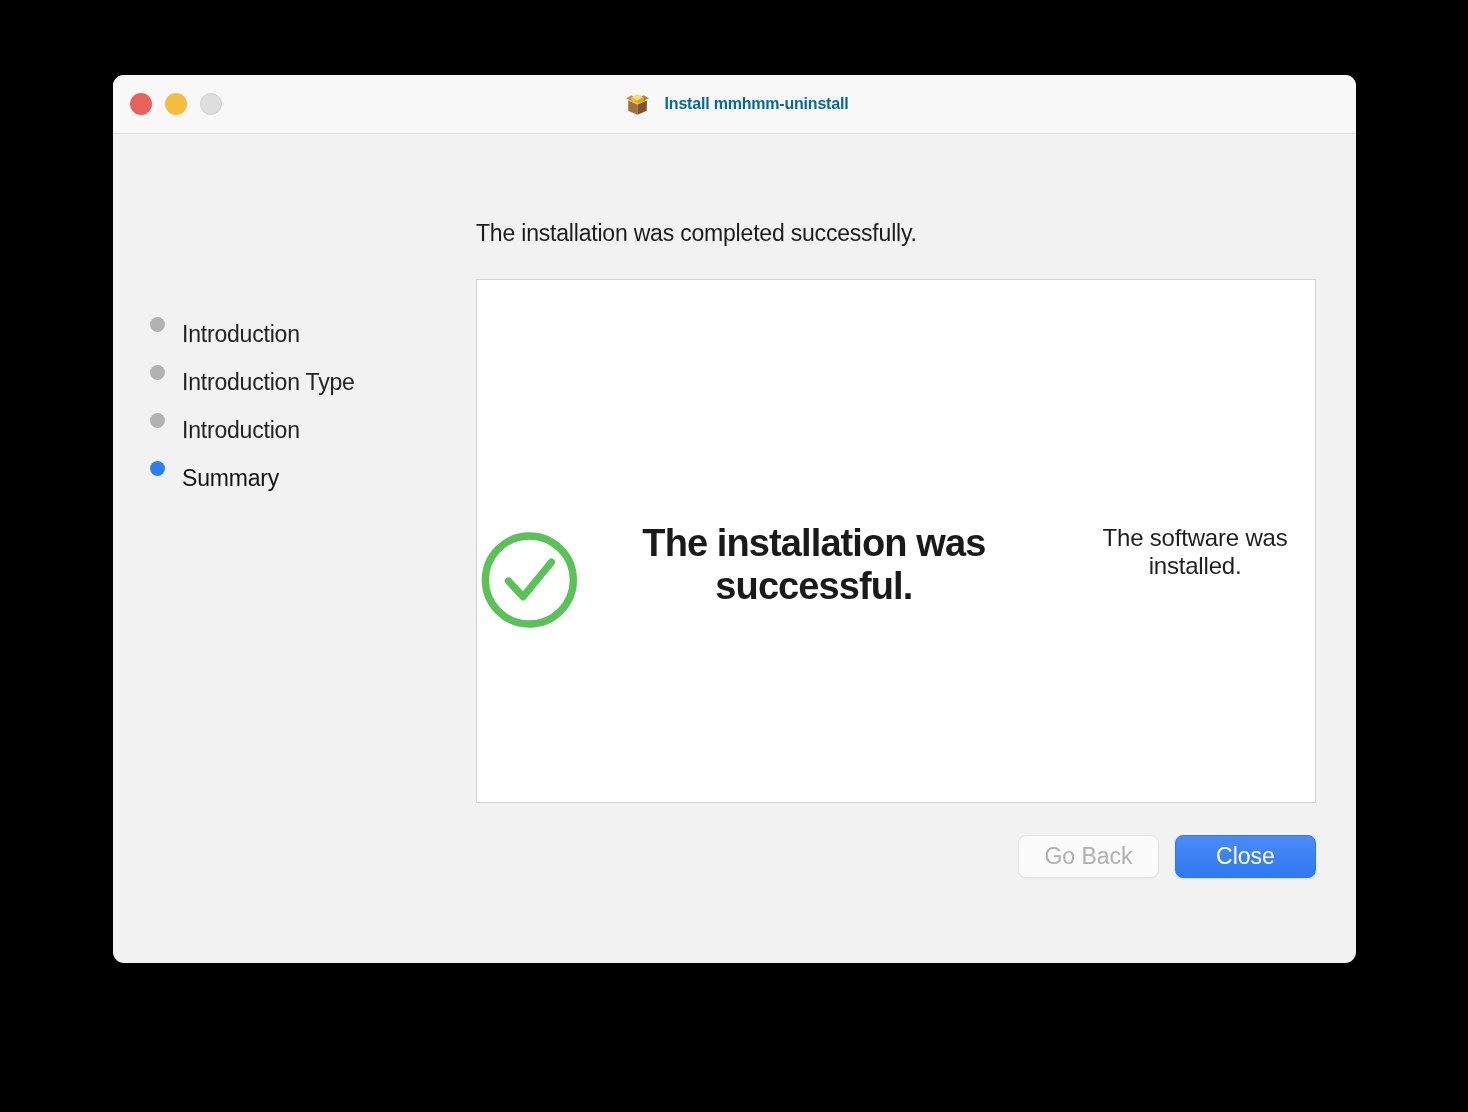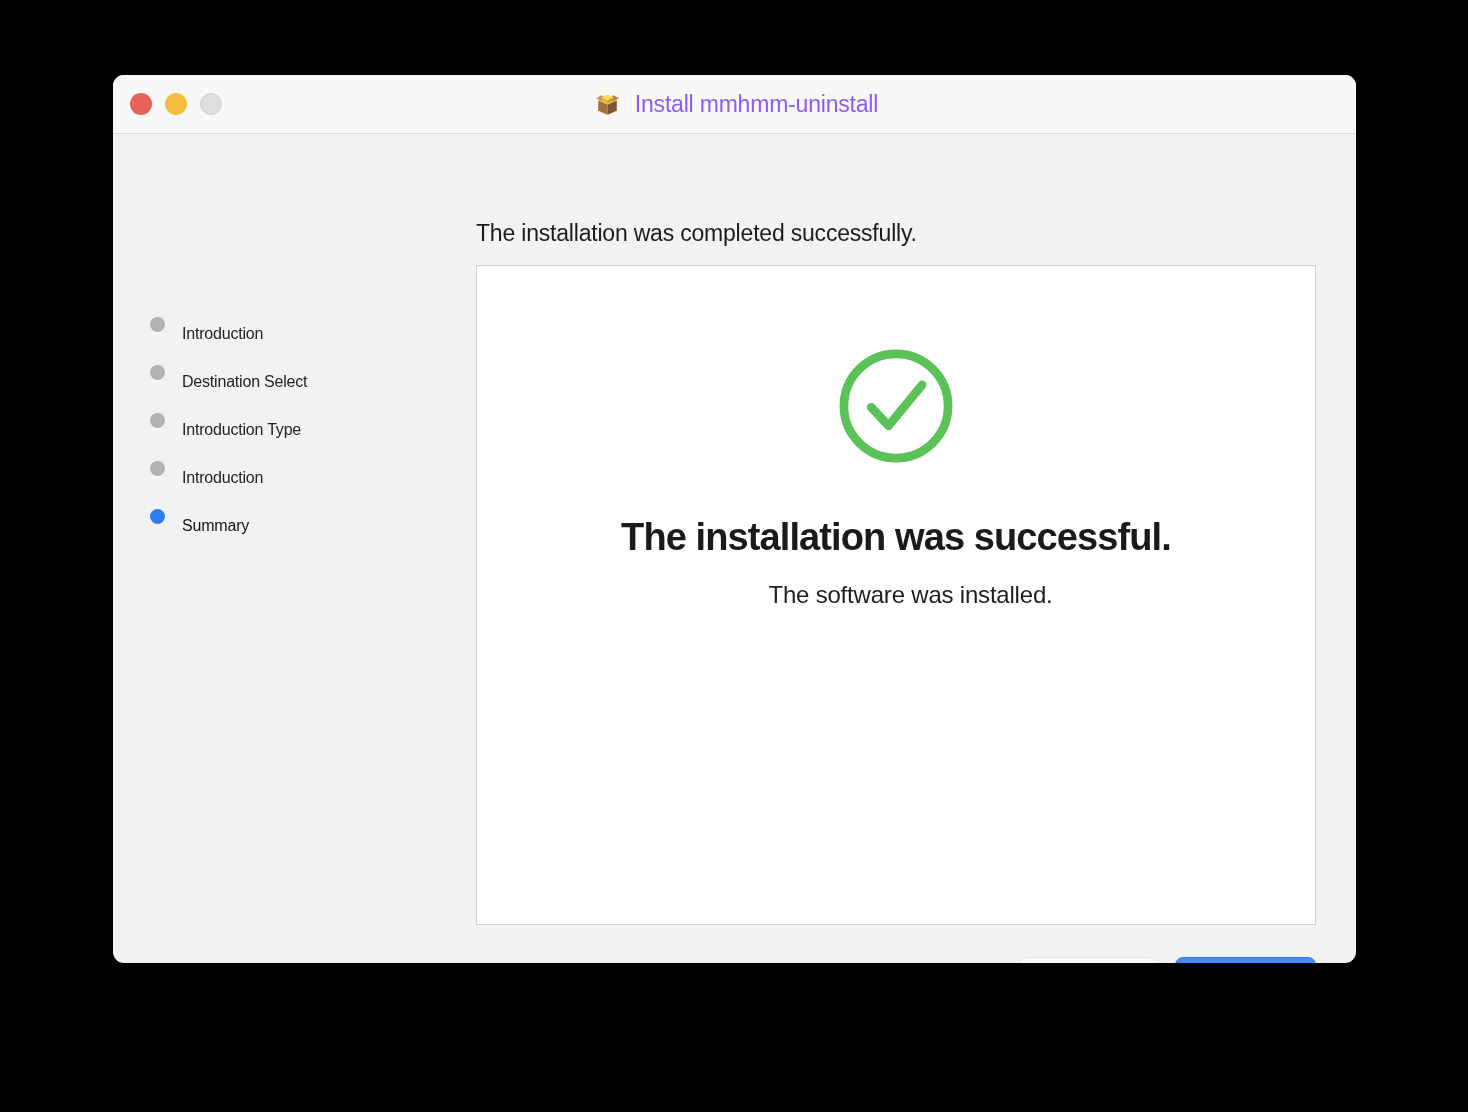--- a/index.html
+++ b/index.html
@@ -70,23 +70,23 @@
     justify-content: center;
     gap: 11px;
     pointer-events: none;
   }
   #package-icon {
     width: 33px;
     height: 33px;
     display: block;
   }
   #window-title {
-    font-size: 23px;
-    font-weight: normal;
-    color: #8b5cf6;
+    font-size: 16px;
+    font-weight: bold;
+    color: #0369a1;
     letter-spacing: -0.2px;
     white-space: nowrap;
   }
 
   
   #window-body {
     flex: 1;
     display: flex;
     position: relative;
   }
@@ -107,21 +107,21 @@
   }
   .step-bullet {
     width: 15px;
     height: 15px;
     min-width: 15px;
     border-radius: 50%;
     background: #b2b2b2;
   }
   .step-item.active .step-bullet { background: #2f7cf6; }
   .step-label {
-    font-size: 16px;
+    font-size: 23px;
     color: #232323;
     white-space: nowrap;
     letter-spacing: -0.2px;
     margin-top: 20px;
   }
   .step-item.active .step-label {
     font-weight: normal;
     color: #141414;
   }
 
@@ -130,31 +130,31 @@
     flex: 1;
     display: flex;
     flex-direction: column;
     padding: 0 40px 0 0;
     box-sizing: border-box;
   }
   #status-line {
     font-size: 23px;
     color: #1c1c1c;
     letter-spacing: -0.2px;
-    margin: 86px 0 18px 0;
+    margin: 86px 0 32px 0;
     white-space: nowrap;
   }
 
   #content-panel {
     background: #ffffff;
     border: 1px solid #d2d2d2;
-    height: 660px;
-    box-sizing: border-box;
-    display: flex;
-    flex-direction: column;
+    height: 524px;
+    box-sizing: border-box;
+    display: flex;
+    flex-direction: row;
     align-items: center;
     overflow: hidden;
   }
   #success-check-icon {
     margin-top: 78px;
     width: 124px;
     height: 124px;
     display: block;
   }
   #success-headline {
@@ -242,24 +242,20 @@
 
   <div id="window-body">
 
     <div id="sidebar">
 
       <div class="step-item">
         <span class="step-bullet"></span>
         <span class="step-label">Introduction</span>
       </div>
 
-      <div class="step-item">
-        <span class="step-bullet"></span>
-        <span class="step-label">Destination Select</span>
-      </div>
 
       <div class="step-item">
         <span class="step-bullet"></span>
         <span class="step-label">Introduction Type</span>
       </div>
 
       <div class="step-item">
         <span class="step-bullet"></span>
         <span class="step-label">Introduction</span>
       </div>

